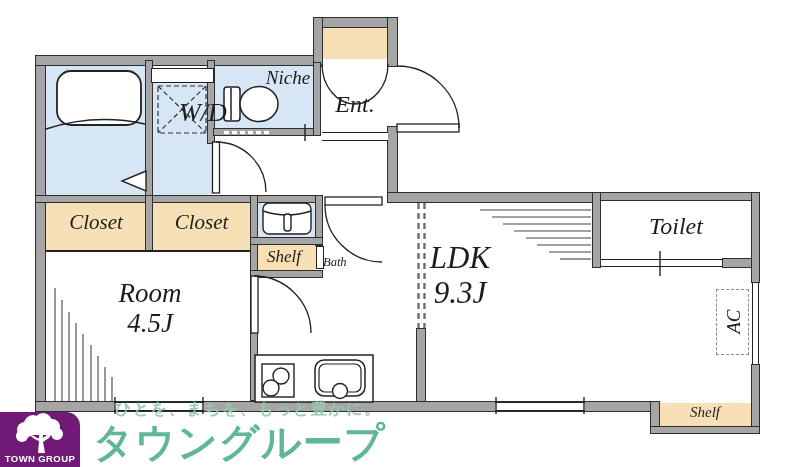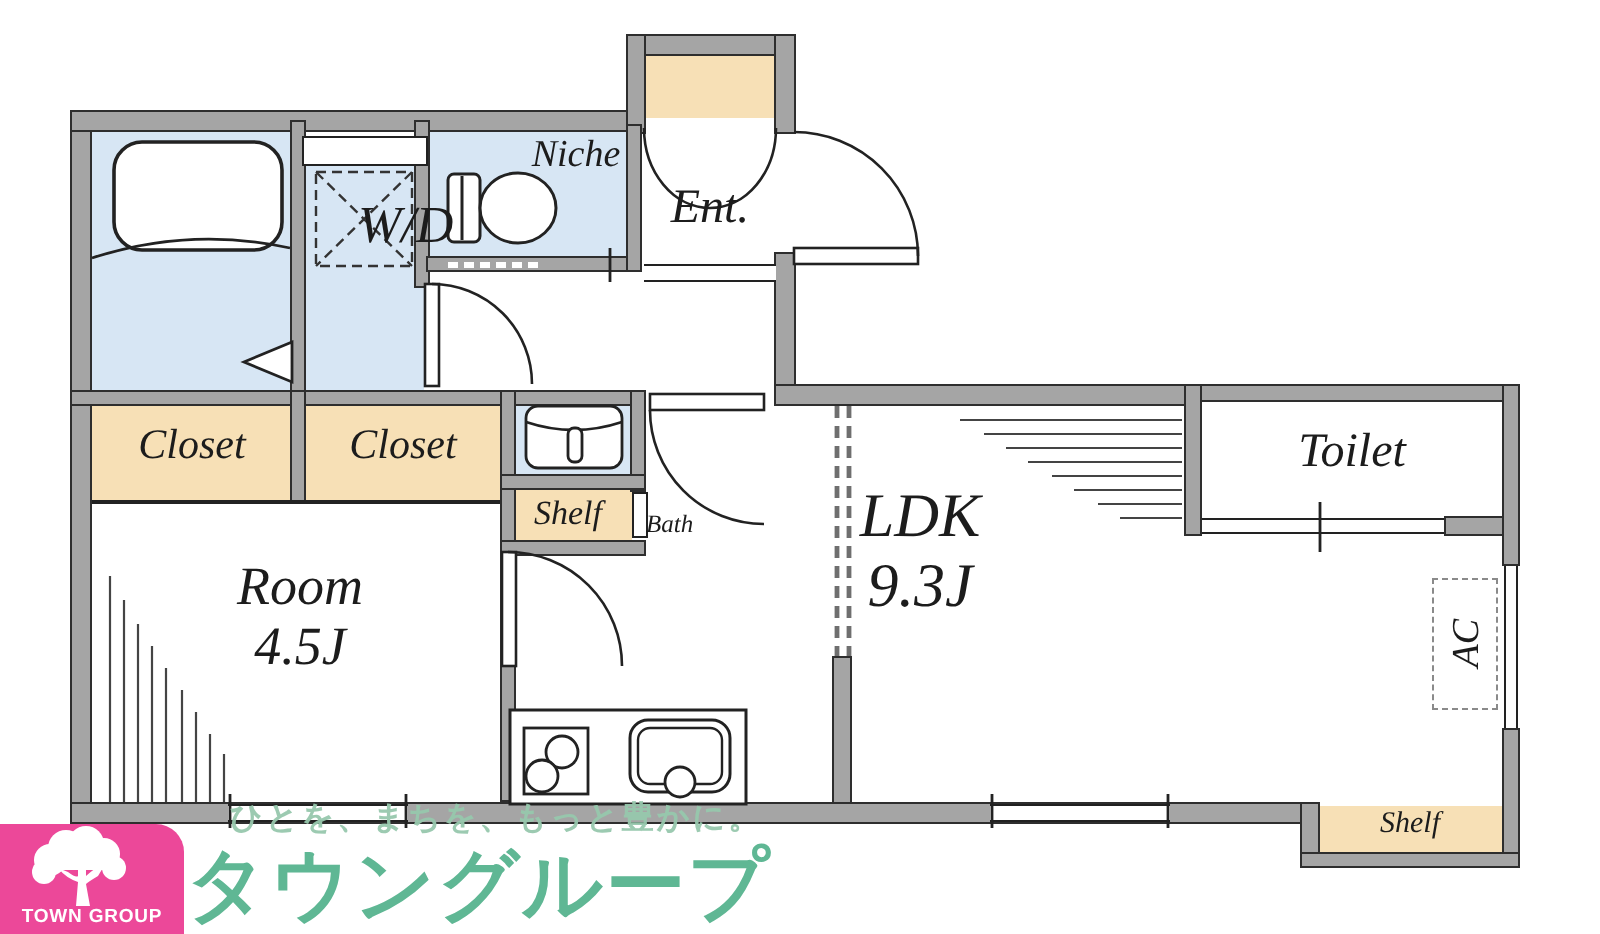--- a/index.html
+++ b/index.html
@@ -10,21 +10,21 @@
   .fill-tan{position:absolute;background:#f7e0b6;}
   .wall{position:absolute;background:#a5a5a5;border:1px solid #2e2e2e;box-sizing:border-box;}
   .win-h{position:absolute;background:#fff;border-top:1.5px solid #222;border-bottom:1.5px solid #222;box-sizing:border-box;z-index:3;}
   .win-v{position:absolute;background:#fff;border-left:1.5px solid #222;border-right:1.5px solid #222;box-sizing:border-box;z-index:3;}
   .box-w{position:absolute;background:#fff;border:1.4px solid #222;box-sizing:border-box;z-index:3;}
   .dash-box{position:absolute;border:1.6px dashed #8a8a8a;box-sizing:border-box;z-index:3;}
   .lbl{position:absolute;font-style:italic;color:#1c1c1c;white-space:pre-line;
        text-align:center;line-height:1.12;z-index:6;}
   .fills{z-index:1}.walls{z-index:2}
   #linework{position:absolute;left:0;top:0;z-index:4;pointer-events:none;}
-  #footer-logo{position:absolute;left:0;top:412px;width:92px;height:55px;background:#ec4899;
+  #footer-logo{position:absolute;left:0;top:412px;width:80px;height:55px;background:#701a75;
        border-top-right-radius:14px;z-index:8;}
   #footer-logo .en{position:absolute;left:0;right:0;bottom:3px;text-align:center;color:#fff;
        font-family:"Liberation Sans",sans-serif;font-weight:bold;font-size:9.5px;letter-spacing:.4px;}
   #slogan{position:absolute;left:101px;top:399px;font-family:"Liberation Sans",sans-serif;
        font-weight:bold;font-size:16px;letter-spacing:1.5px;color:#97c8ad;z-index:8;opacity:.95;margin-left:14px;}
   #brand{position:absolute;left:93px;top:415px;font-family:"Liberation Sans",sans-serif;
        font-weight:bold;font-size:40px;letter-spacing:1px;color:#5fb794;z-index:8;}
 </style>
 </head>
 <body>

